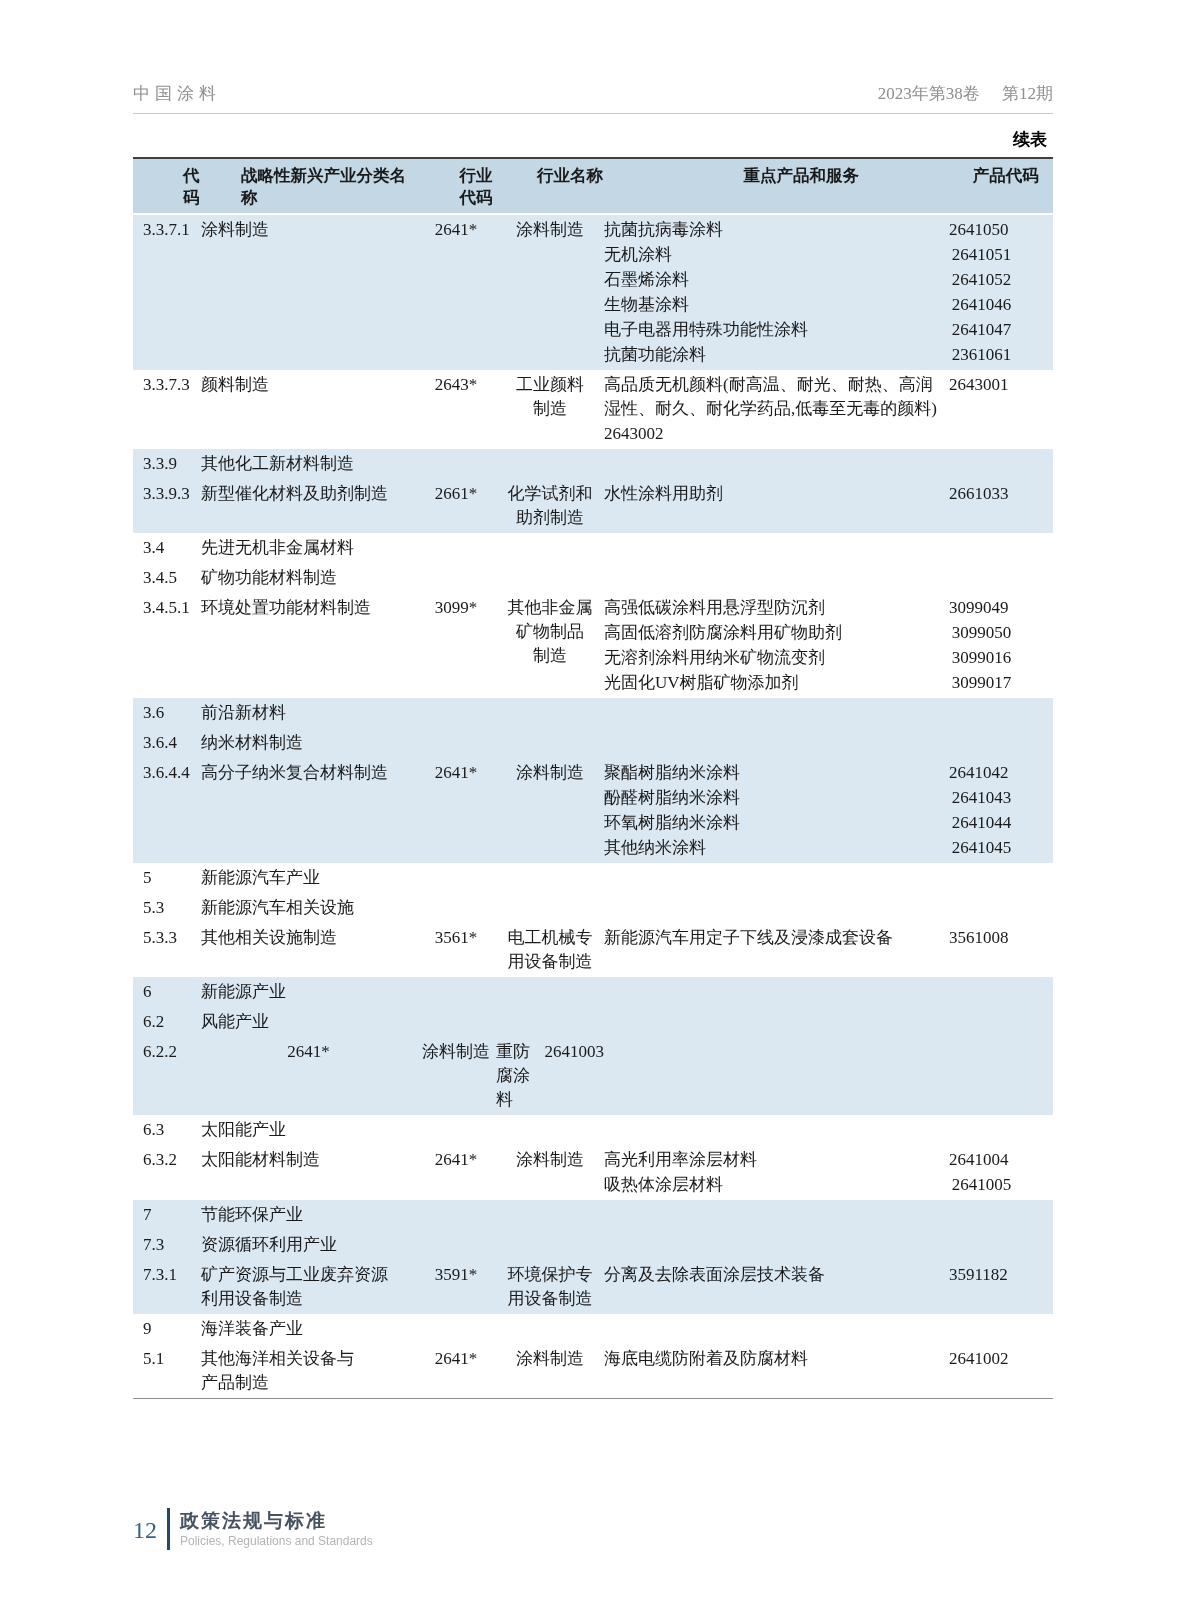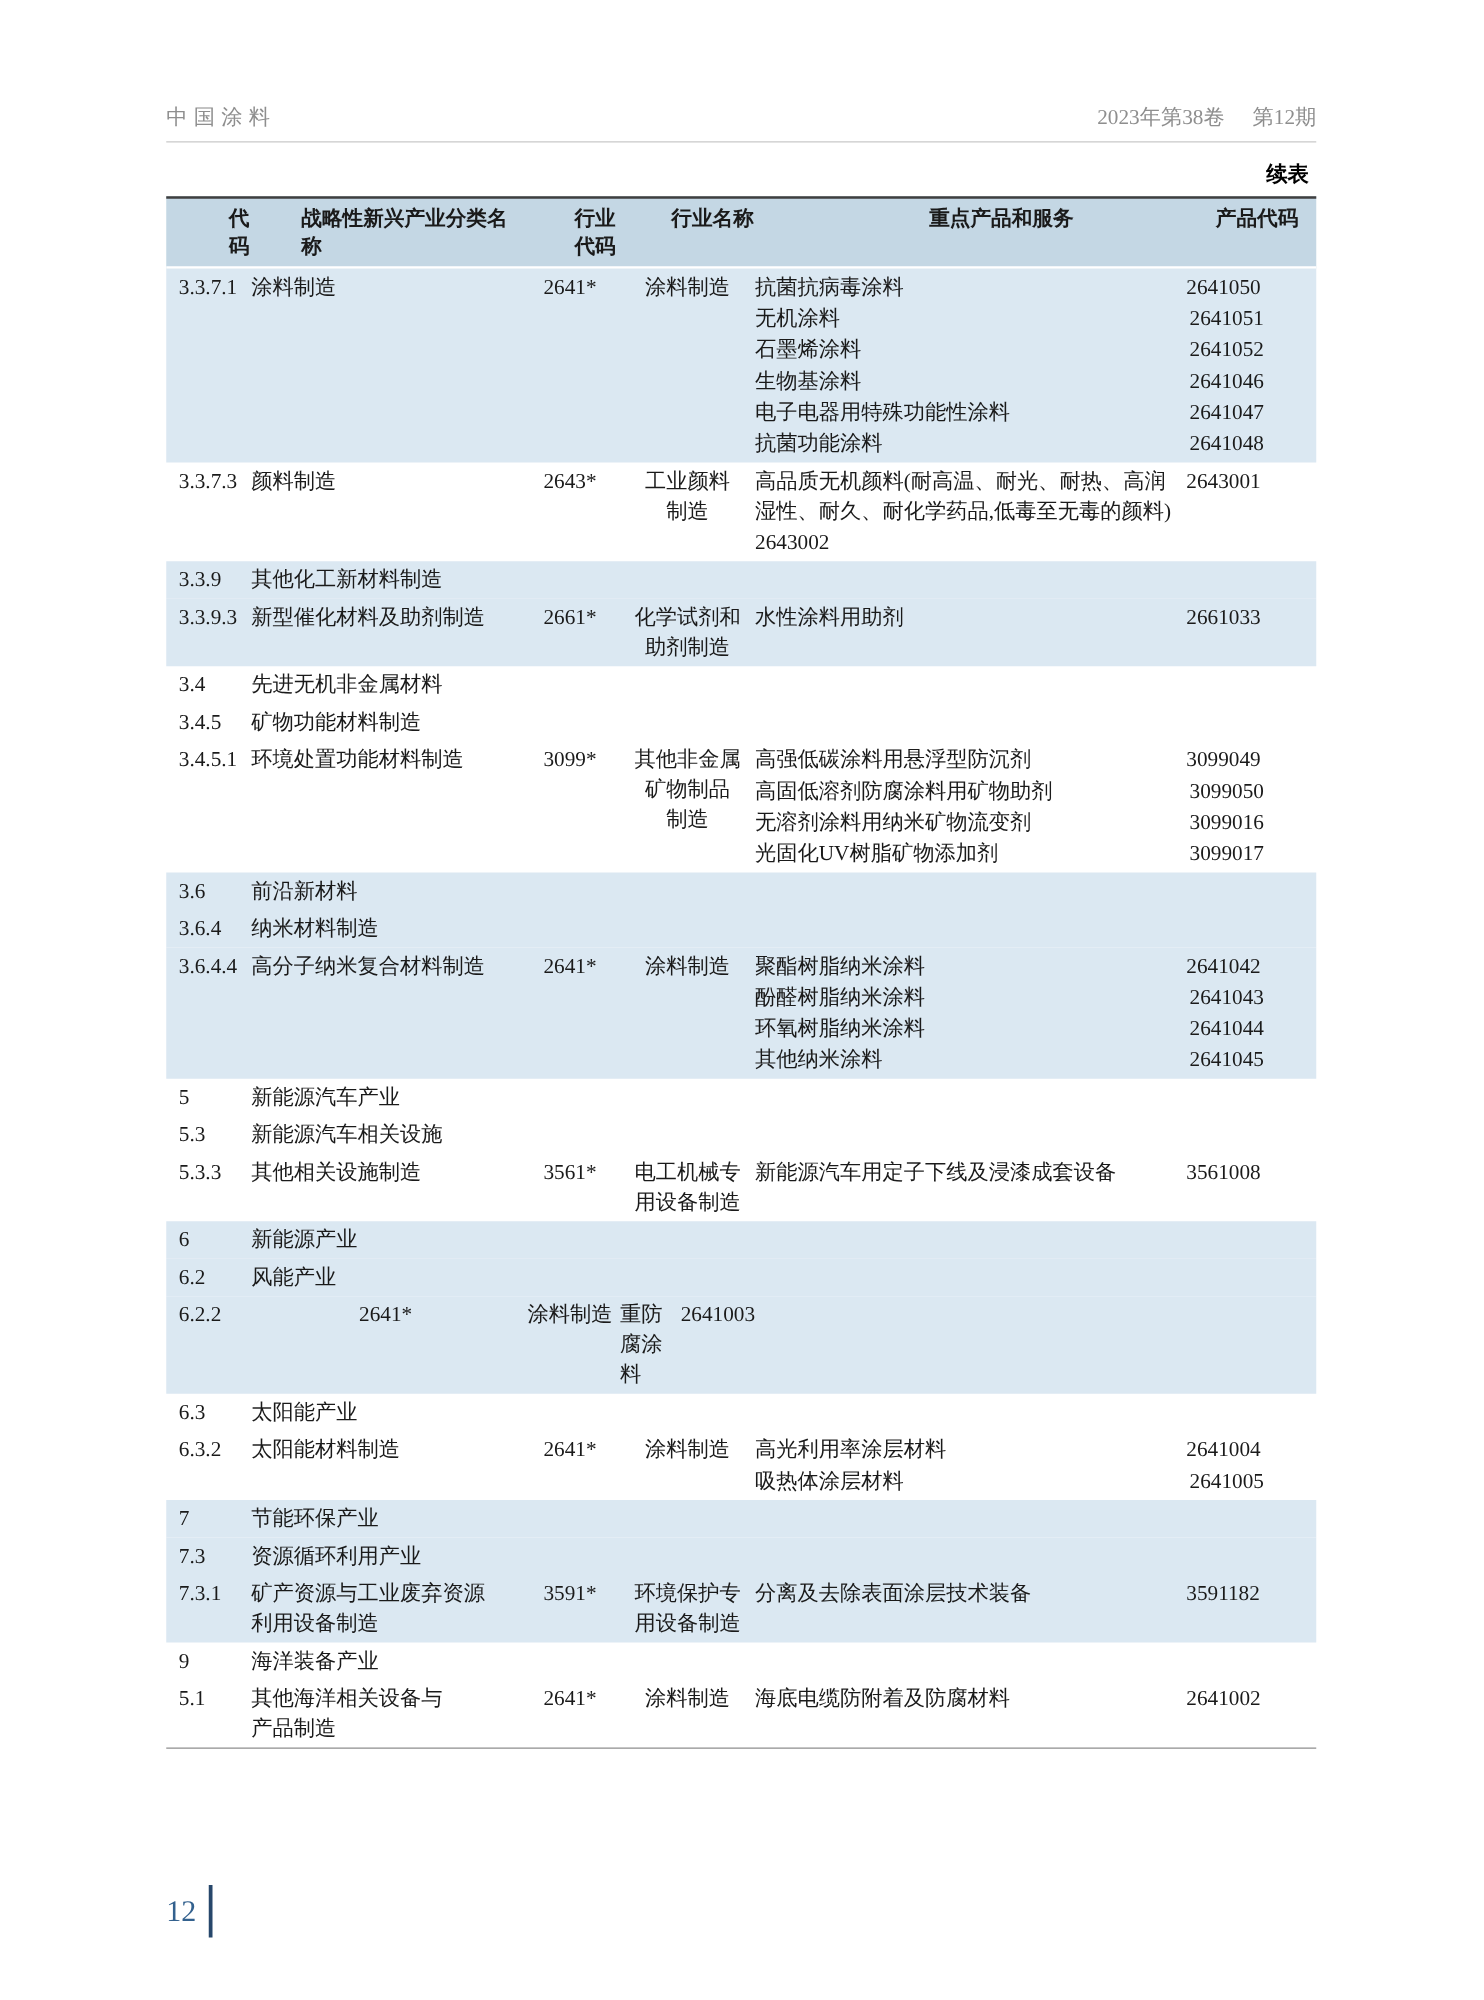--- a/index.html
+++ b/index.html
@@ -136,21 +136,21 @@
             <div class="prod-line">
               <span class="pname">生物基涂料</span>
               <span class="pcode">2641046</span>
             </div>
             <div class="prod-line">
               <span class="pname">电子电器用特殊功能性涂料</span>
               <span class="pcode">2641047</span>
             </div>
             <div class="prod-line">
               <span class="pname">抗菌功能涂料</span>
-              <span class="pcode">2641048</span>
+              <span class="pcode">2361061</span>
             </div>
           </div>
         </div>
         <div class="t-row">
           <div class="cell code">3.3.7.3</div>
           <div class="cell name">颜料制造</div>
           <div class="cell icode">2643*</div>
           <div class="cell iname">工业颜料
 制造</div>
           <div class="cell prods">
@@ -383,15 +383,19 @@
               <span class="pcode">2641002</span>
             </div>
           </div>
         </div>
       </div>
   </div>
 
   <div class="page-footer">
     <div class="pf-num">12</div>
     <div class="pf-bar"></div>
+    <div class="pf-titles">
+      <div class="pf-cn">政策法规与标准</div>
+      <div class="pf-en">Policies, Regulations and Standards</div>
+    </div>
   </div>
 
 </div>
 
 </body></html>

